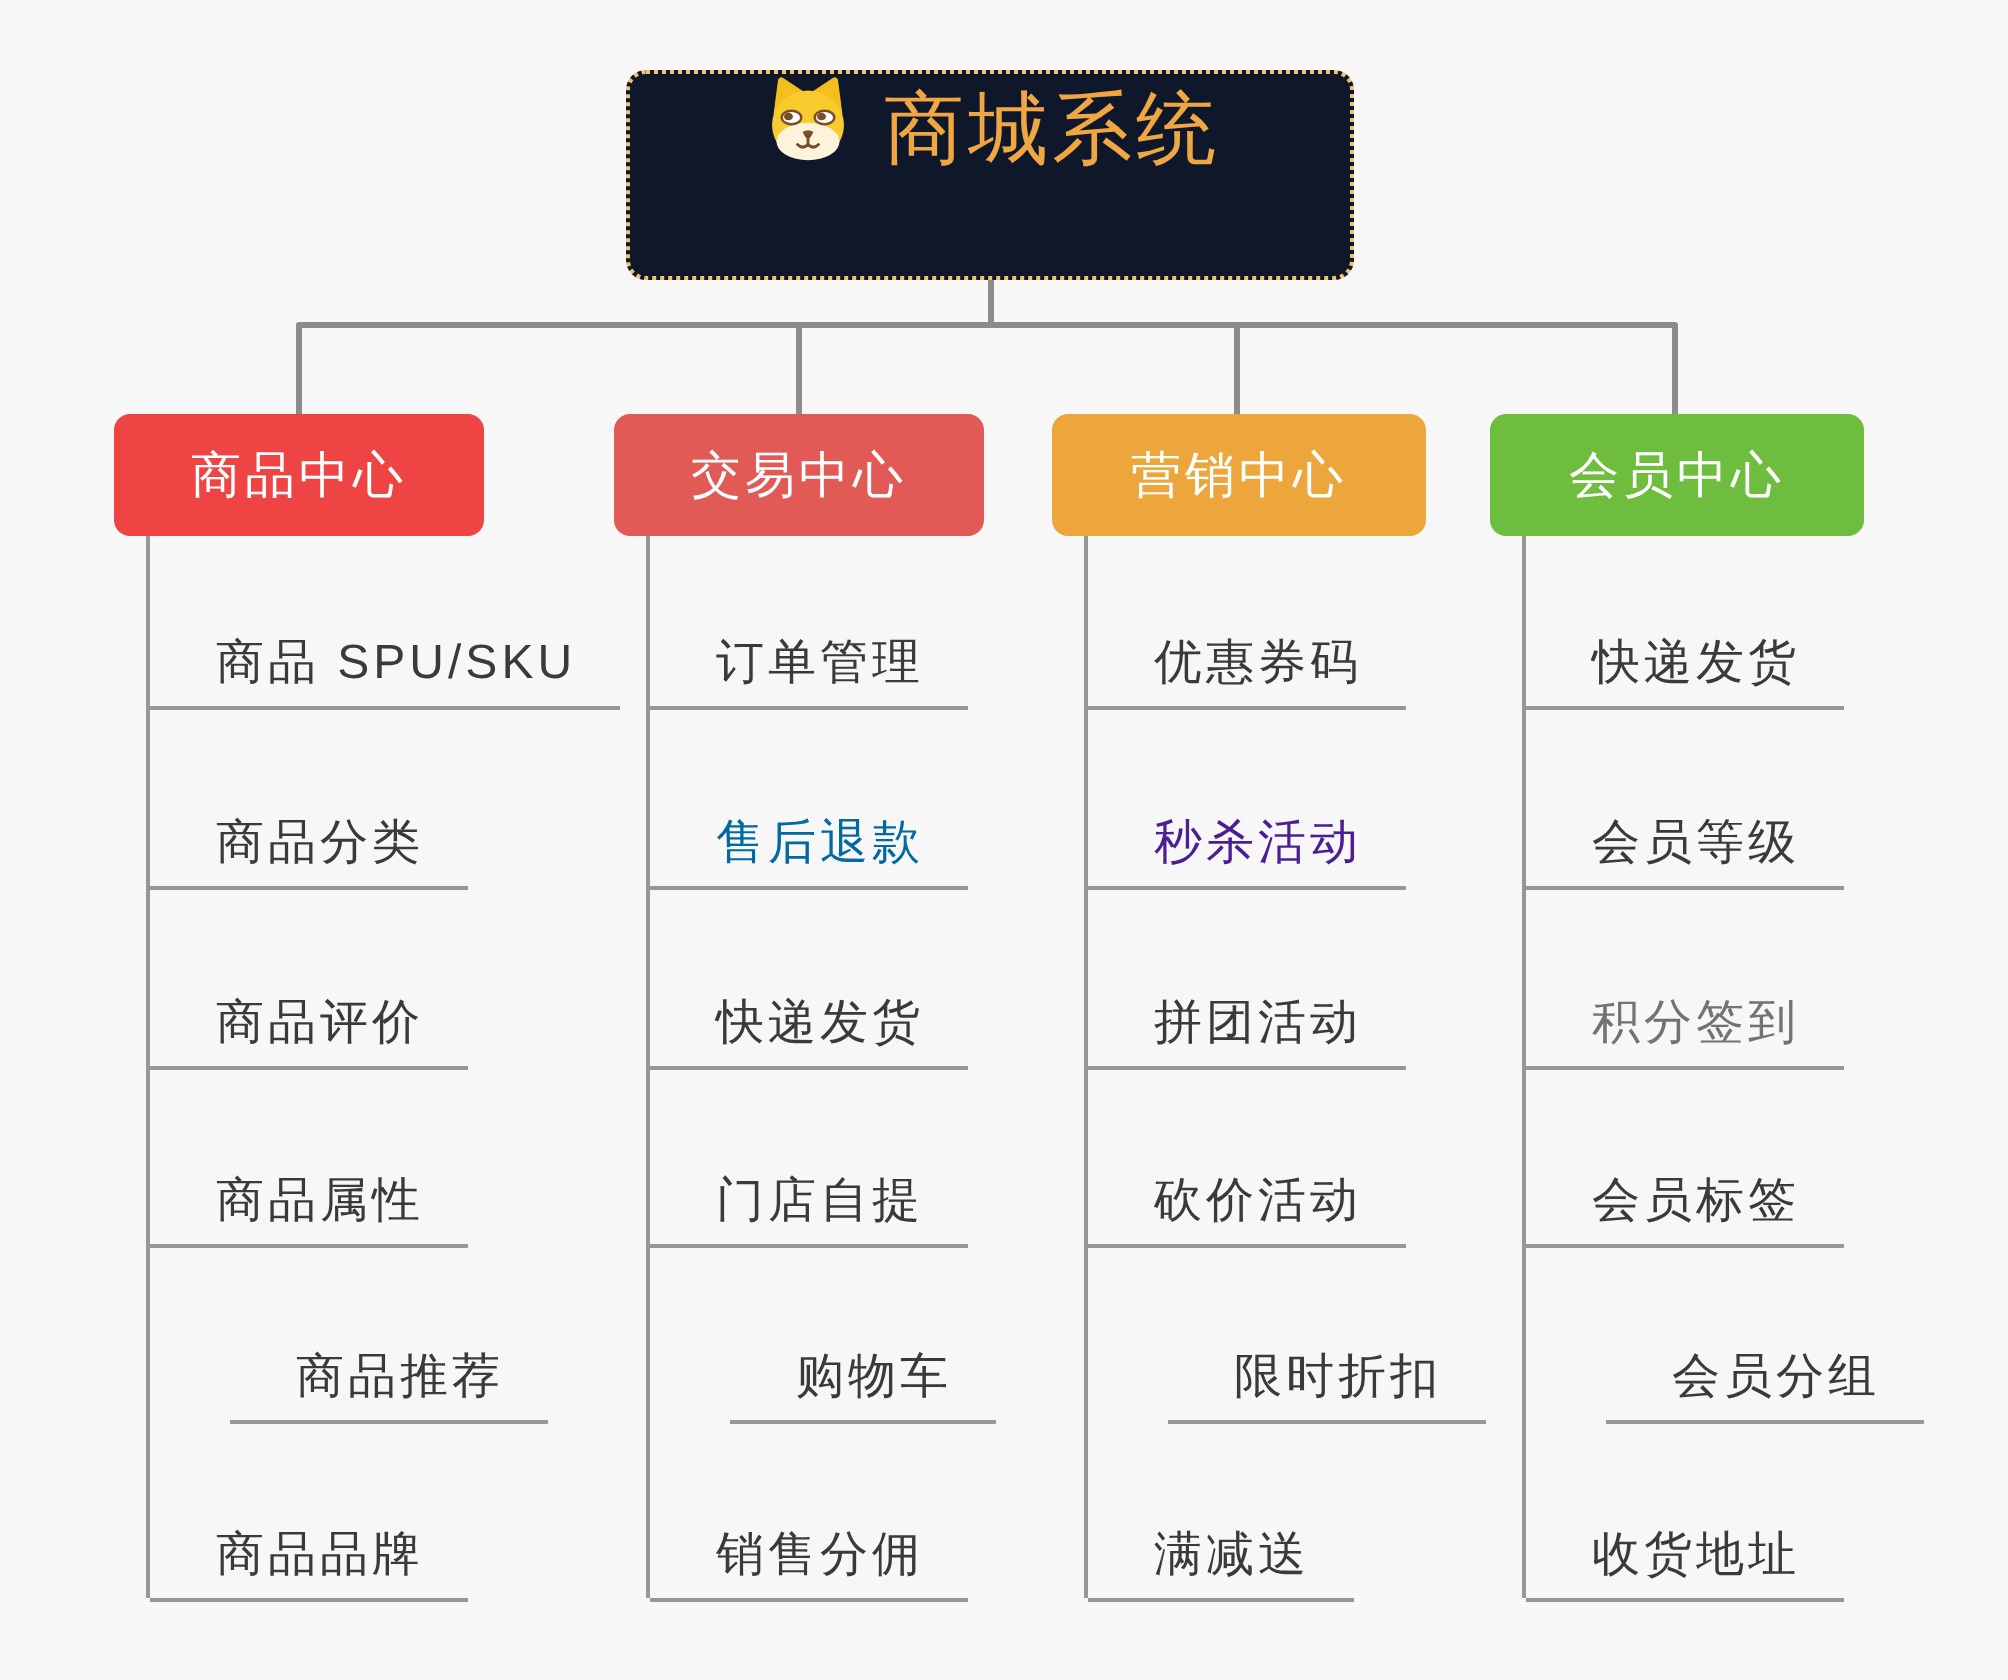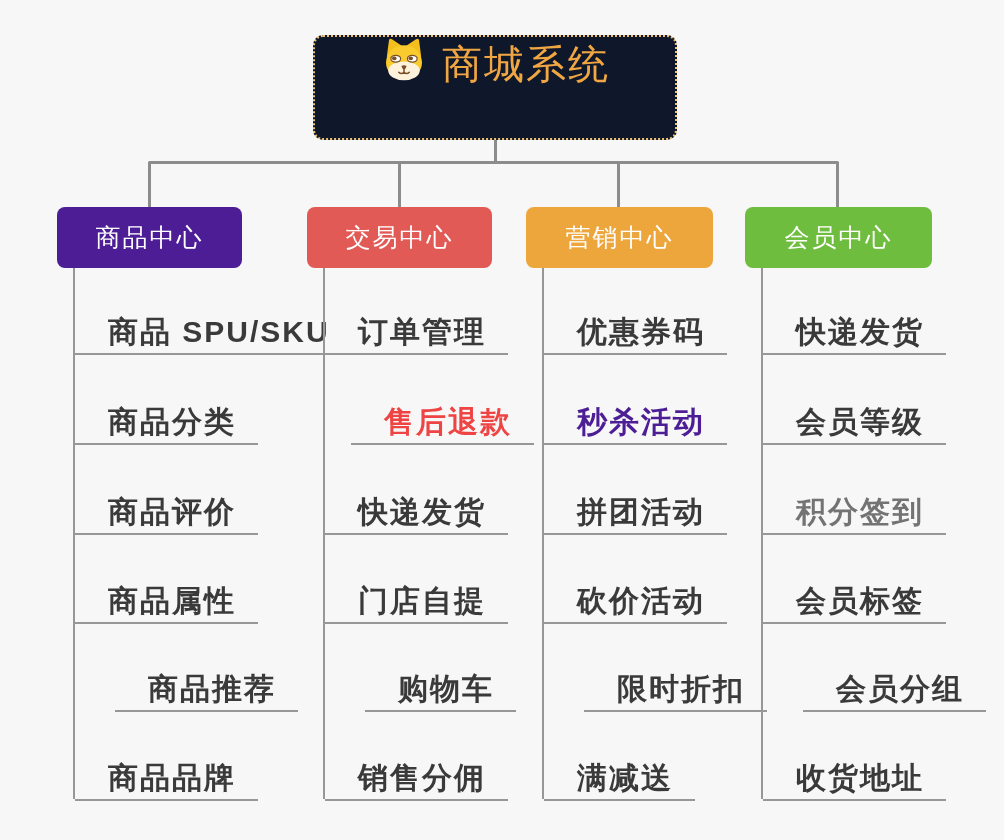--- a/index.html
+++ b/index.html
@@ -52,25 +52,24 @@
     position:absolute; top:268px; height:531px; width:280px;
     border-left-width:2px; border-left-style:solid;
   }
   .col.c0 { left:73px; }
   .col.c1 { left:323px; }
   .col.c2 { left:542px; }
   .col.c3 { left:761px; }
 
   .leaf {
     position:absolute; left:0; display:inline-block; white-space:nowrap;
-    font-size:30px; line-height:26px; letter-spacing:2px;
+    font-size:24px; line-height:26px; letter-spacing:2px;
     padding:0 22px 8px 33px;
     border-bottom-width:2px; border-bottom-style:solid;
     cursor:pointer;
-    font-weight:bold;
   }
   .leaf.r0 { top:51px; }
   .leaf.r1 { top:141px; }
   .leaf.r2 { top:231px; }
   .leaf.r3 { top:320px; }
   .leaf.r4 { top:408px;margin-left:40px; }
   .leaf.r5 { top:497px; }
 </style>
 </head>
 <body>
@@ -93,37 +92,37 @@
       <ellipse cx="21" cy="29" rx="6.5" ry="4.5" fill="#FFFFFF" stroke="#7A4E28" stroke-width="1.6"></ellipse>
       <ellipse cx="19" cy="28.4" rx="3" ry="2.5" fill="#7A4E28"></ellipse>
       <ellipse cx="43" cy="29" rx="6.5" ry="4.5" fill="#FFFFFF" stroke="#7A4E28" stroke-width="1.6"></ellipse>
       <ellipse cx="41" cy="28.4" rx="3" ry="2.5" fill="#7A4E28"></ellipse>
       <path d="M28.5 38.5 Q32 36.5 35.5 38.5 Q34 43 32 43 Q30 43 28.5 38.5 Z" fill="#7A4E28"></path>
       <path d="M32 43 L32 47 M25 47 Q28.5 50.5 32 47 Q35.5 50.5 39 47" stroke="#7A4E28" stroke-width="2" fill="none" stroke-linecap="round"></path>
     </svg>
     <span class="root-title" style="color: rgb(240, 166, 66);">商城系统</span>
   </div>
 
-  <div class="branch b0" style="background-color: #4c1d95; color: rgb(255, 255, 255);">商品中心</div>
+  <div class="branch b0" style="background-color: #ef4444; color: rgb(255, 255, 255);">商品中心</div>
   <div class="branch b1" style="background-color: rgb(225, 90, 86); color: rgb(255, 255, 255);">交易中心</div>
   <div class="branch b2" style="background-color: rgb(237, 166, 60); color: rgb(255, 255, 255);">营销中心</div>
   <div class="branch b3" style="background-color: rgb(111, 189, 62); color: rgb(255, 255, 255);">会员中心</div>
 
   <div class="col c0" style="border-color: rgb(151, 151, 151);">
     <div class="leaf r0" style="color: rgb(58, 58, 58); border-color: rgb(151, 151, 151);">商品 SPU/SKU</div>
     <div class="leaf r1" style="color: rgb(58, 58, 58); border-color: rgb(151, 151, 151);">商品分类</div>
     <div class="leaf r2" style="color: rgb(58, 58, 58); border-color: rgb(151, 151, 151);">商品评价</div>
     <div class="leaf r3" style="color: rgb(58, 58, 58); border-color: rgb(151, 151, 151);">商品属性</div>
     <div class="leaf r4" style="color: rgb(58, 58, 58); border-color: rgb(151, 151, 151);">商品推荐</div>
     <div class="leaf r5" style="color: rgb(58, 58, 58); border-color: rgb(151, 151, 151);">商品品牌</div>
   </div>
 
   <div class="col c1" style="border-color: rgb(151, 151, 151);">
     <div class="leaf r0" style="color: rgb(58, 58, 58); border-color: rgb(151, 151, 151);">订单管理</div>
-    <div class="leaf r1" style="color: #ef4444; border-color: rgb(151, 151, 151); margin-left: 26px;">售后退款</div>
+    <div class="leaf r1" style="color: #0369a1; border-color: rgb(151, 151, 151);">售后退款</div>
     <div class="leaf r2" style="color: rgb(58, 58, 58); border-color: rgb(151, 151, 151);">快递发货</div>
     <div class="leaf r3" style="color: rgb(58, 58, 58); border-color: rgb(151, 151, 151);">门店自提</div>
     <div class="leaf r4" style="color: rgb(58, 58, 58); border-color: rgb(151, 151, 151);">购物车</div>
     <div class="leaf r5" style="color: rgb(58, 58, 58); border-color: rgb(151, 151, 151);">销售分佣</div>
   </div>
 
   <div class="col c2" style="border-color: rgb(151, 151, 151);">
     <div class="leaf r0" style="color: rgb(58, 58, 58); border-color: rgb(151, 151, 151);">优惠券码</div>
     <div class="leaf r1" style="color: #4c1d95; border-color: rgb(151, 151, 151);">秒杀活动</div>
     <div class="leaf r2" style="color: rgb(58, 58, 58); border-color: rgb(151, 151, 151);">拼团活动</div>

